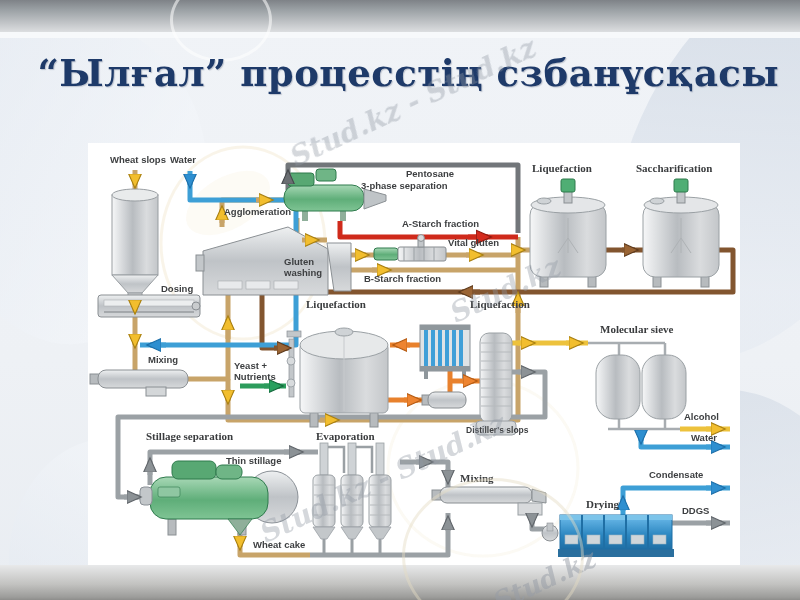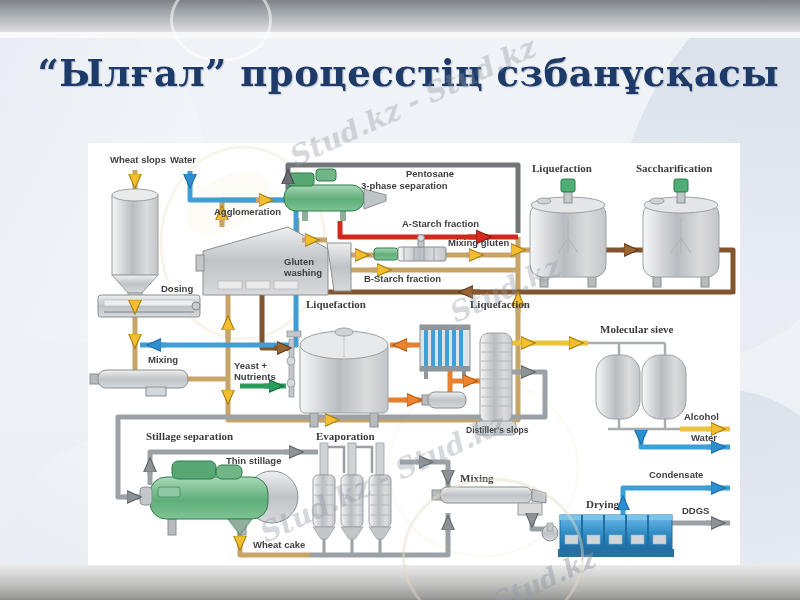--- a/index.html
+++ b/index.html
@@ -387,25 +387,25 @@
           <path d="M360,326 V338" marker-end="url(#ag)"></path>
           <path d="M360,388 V376" marker-end="url(#ag)"></path>
           <path d="M444,372 V381" marker-end="url(#ag)"></path>
           <path d="M618,380 H634" marker-end="url(#ag)"></path>
         </g>
       </g>
     </svg>
 
     <div class="lbl" style="left:22px;top:12px">Wheat slops</div>
     <div class="lbl" style="left:82px;top:12px">Water</div>
-    <div class="lbl" style="left:126px;top:64px">Agglomeration</div>
+    <div class="lbl" style="left:136px;top:64px">Agglomeration</div>
     <div class="lbl" style="left:318px;top:26px">Pentosane</div>
     <div class="lbl" style="left:273px;top:38px">3-phase separation</div>
     <div class="lbl" style="left:314px;top:76px">A-Starch fraction</div>
-    <div class="lbl" style="left:360px;top:95px">Mixing gluten</div>
+    <div class="lbl" style="left:360px;top:95px">Vital gluten</div>
     <div class="lbl" style="left:276px;top:131px">B-Starch fraction</div>
     <div class="lbl wrap" style="left:196px;top:114px;width:52px">Gluten washing</div>
     <div class="lbl" style="left:73px;top:141px">Dosing</div>
     <div class="lbl big" style="left:444px;top:19px">Liquefaction</div>
     <div class="lbl big" style="left:548px;top:19px">Saccharification</div>
     <div class="lbl big" style="left:218px;top:155px">Liquefaction</div>
     <div class="lbl big" style="left:382px;top:155px">Liquefaction</div>
     <div class="lbl big" style="left:512px;top:180px">Molecular sieve</div>
     <div class="lbl" style="left:60px;top:212px">Mixing</div>
     <div class="lbl wrap" style="left:146px;top:218px;width:58px">Yeast + Nutrients</div>

